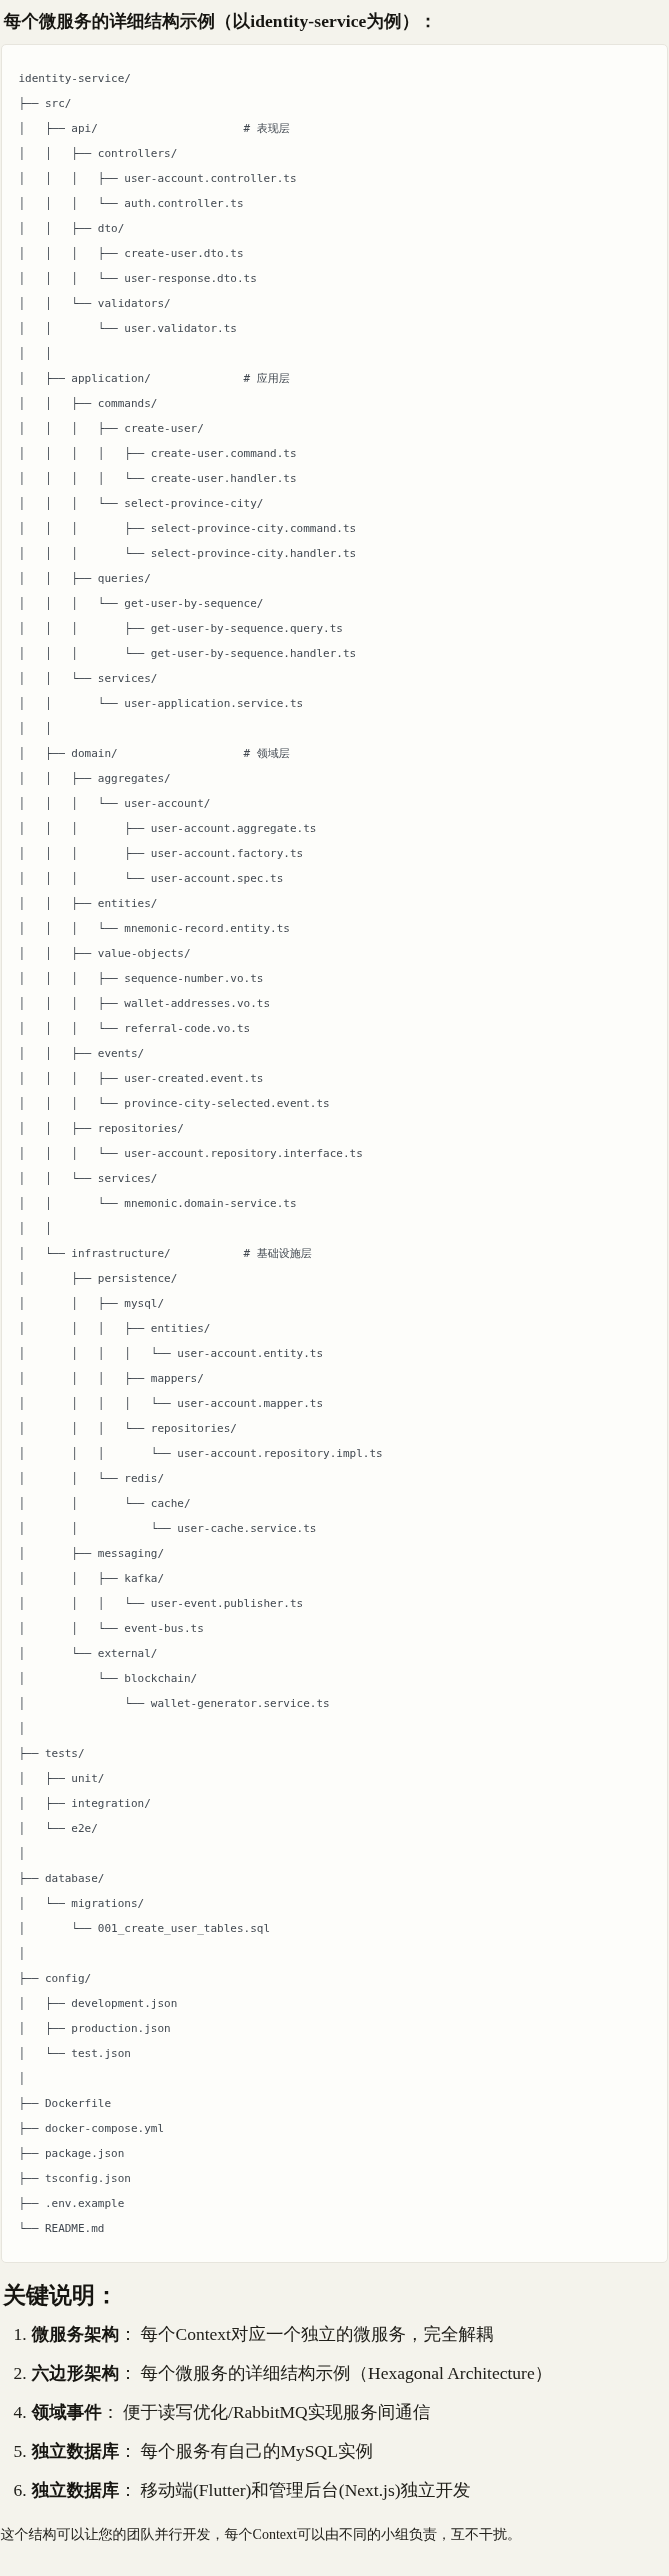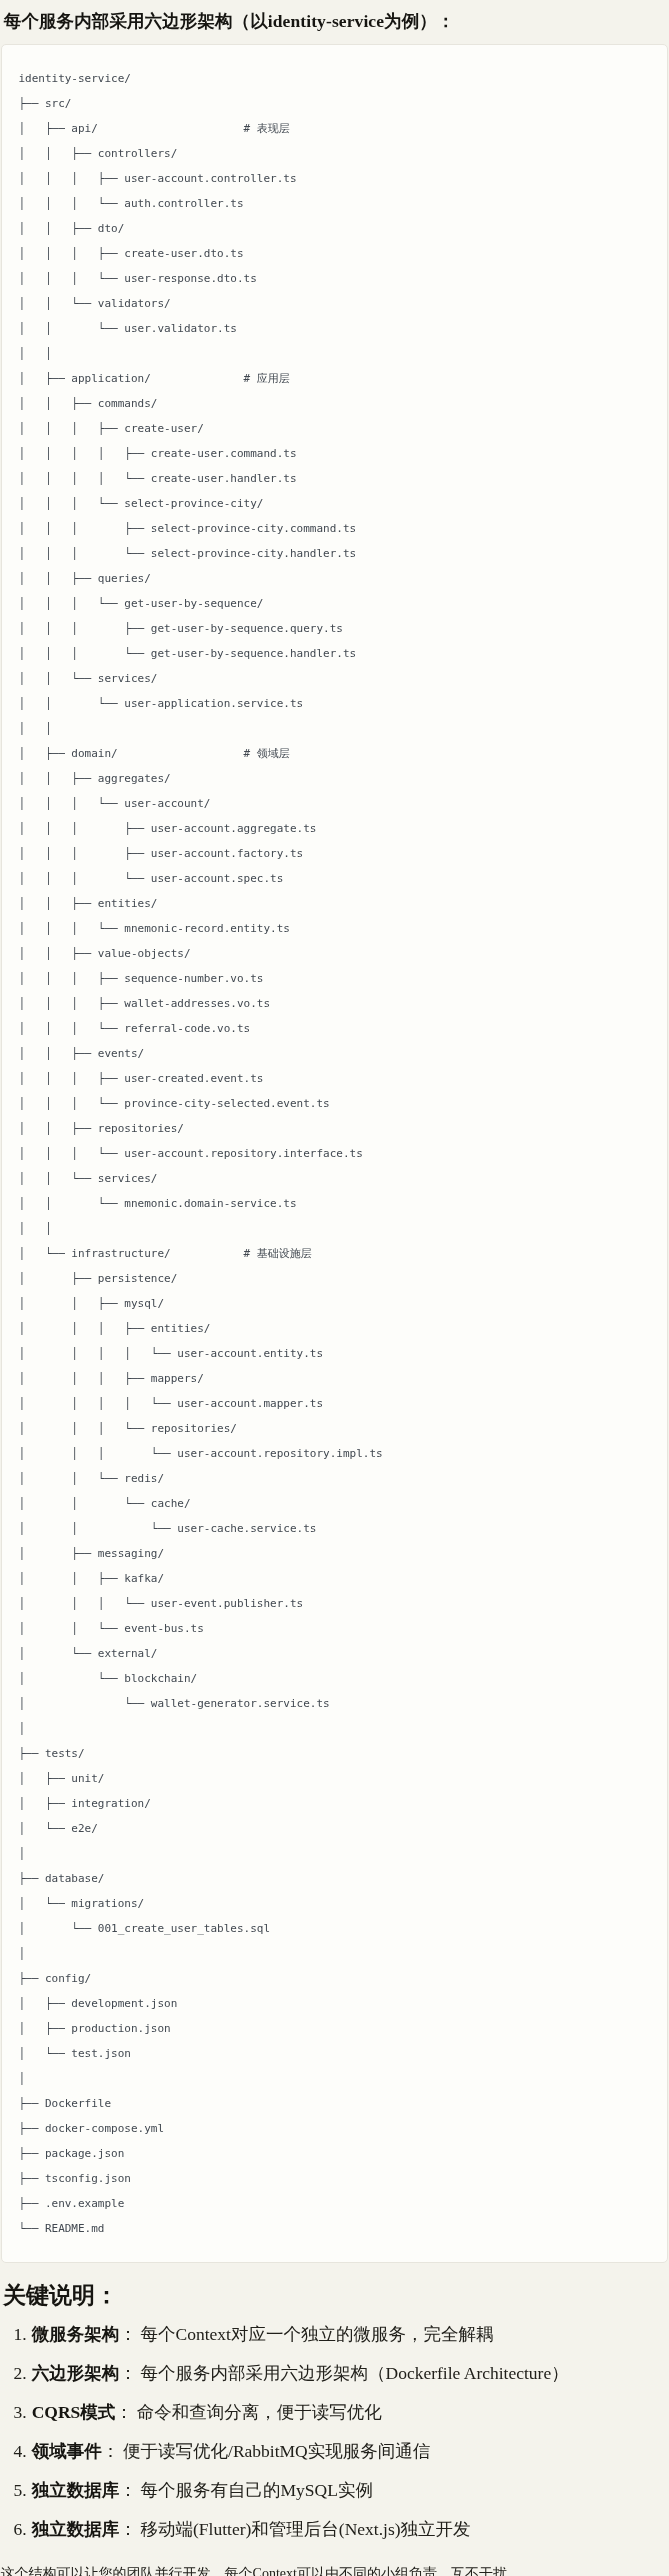--- a/index.html
+++ b/index.html
@@ -74,21 +74,21 @@
     line-height: 25px;
     margin: 21px 0 0 0.6px;
     color: #21201B;
   }
 </style>
 </head>
 <body>
 
 <div class="page">
 
-  <div class="doc-title">每个服务内部采用六边形架构（以identity-service为例）：</div>
+  <div class="doc-title">每个微服务的详细结构示例（以identity-service为例）：</div>
 
   <div class="code-block">
     <pre>identity-service/
 ├── src/
 │   ├── api/                      # 表现层
 │   │   ├── controllers/
 │   │   │   ├── user-account.controller.ts
 │   │   │   └── auth.controller.ts
 │   │   ├── dto/
 │   │   │   ├── create-user.dto.ts
@@ -174,26 +174,23 @@
   </div>
 
   <div class="notes-heading">关键说明：</div>
 
   <div class="notes-list">
     <div class="note-item">
       <span class="note-num">1.</span><span class="note-term">微服务架构</span><span class="note-sep">：</span><span class="note-desc">每个Context对应一个独立的微服务，完全解耦</span>
     </div>
 
     <div class="note-item">
-      <span class="note-num">2.</span><span class="note-term">六边形架构</span><span class="note-sep">：</span><span class="note-desc">每个服务内部采用六边形架构（Dockerfile Architecture）</span>
-    </div>
-
-    <div class="note-item">
-      <span class="note-num">3.</span><span class="note-term">CQRS模式</span><span class="note-sep">：</span><span class="note-desc">命令和查询分离，便于读写优化</span>
-    </div>
+      <span class="note-num">2.</span><span class="note-term">六边形架构</span><span class="note-sep">：</span><span class="note-desc">每个微服务的详细结构示例（Hexagonal Architecture）</span>
+    </div>
+
 
     <div class="note-item">
       <span class="note-num">4.</span><span class="note-term">领域事件</span><span class="note-sep">：</span><span class="note-desc">便于读写优化/RabbitMQ实现服务间通信</span>
     </div>
 
     <div class="note-item">
       <span class="note-num">5.</span><span class="note-term">独立数据库</span><span class="note-sep">：</span><span class="note-desc">每个服务有自己的MySQL实例</span>
     </div>
 
     <div class="note-item">

